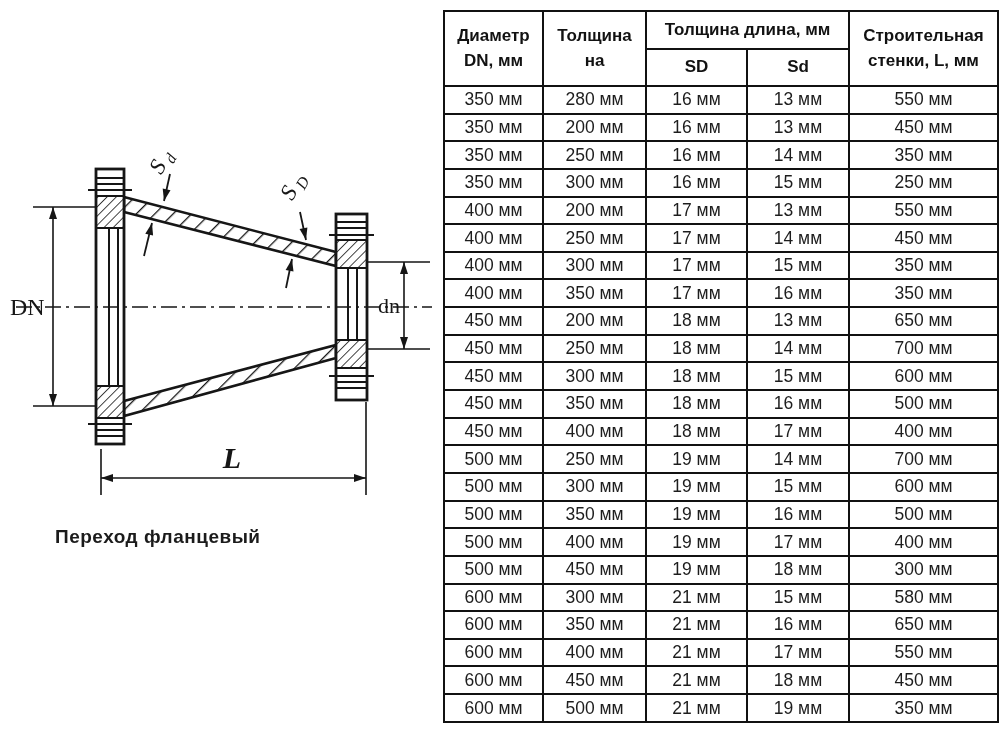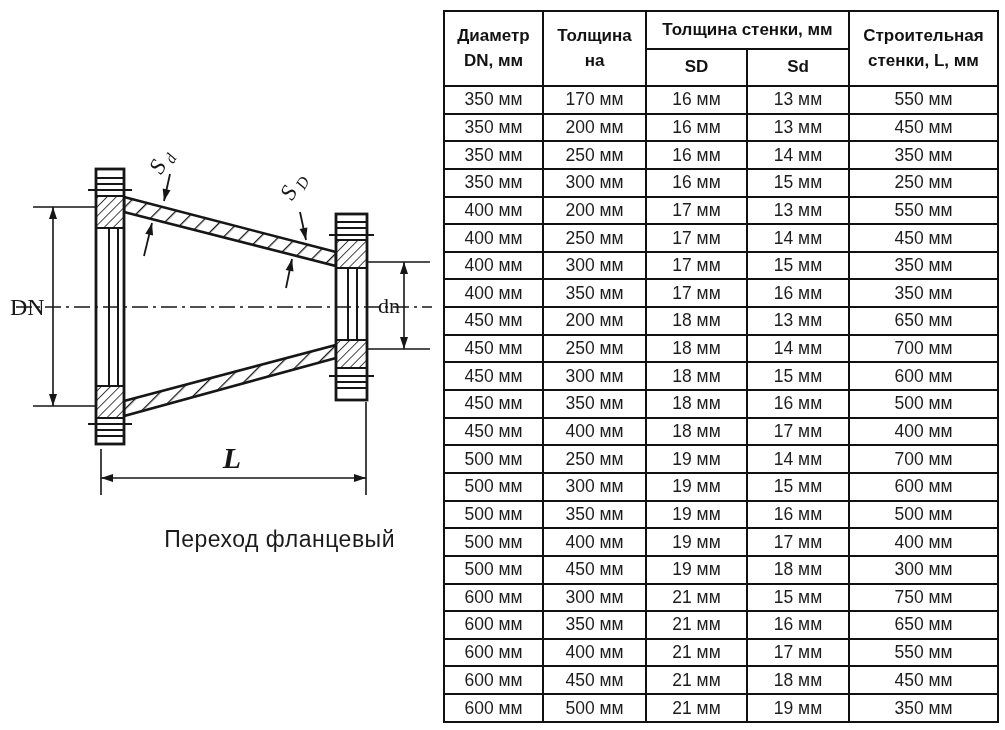--- a/index.html
+++ b/index.html
@@ -1,22 +1,22 @@
 <!DOCTYPE html>
 <html><head>
 <meta charset="utf-8">
 <style>
   html,body{margin:0;padding:0;background:#fff;}
   .stage{position:relative;width:1005px;height:730px;background:#fff;overflow:hidden;
          font-family:"Liberation Sans",sans-serif;color:#1c1c1c;}
   
   .drawing-panel{position:absolute;left:0;top:0;width:443px;height:730px;}
   .drawing-svg{position:absolute;left:0;top:0;}
-  .caption{position:absolute;left:55px;top:526px;width:340px;text-align:right;
-           font-size:23px;font-weight:400;color:#1b1b1b;letter-spacing:.5px;}
+  .caption{position:absolute;left:55px;top:526px;width:340px;text-align:left;
+           font-size:19px;font-weight:700;color:#1b1b1b;letter-spacing:.5px;}
   
   .table-panel{position:absolute;left:443px;top:10px;width:554px;height:509px;}
   table.dim{border-collapse:collapse;table-layout:fixed;width:554px;height:713px;}
   table.dim th,table.dim td{border:2px solid #111;text-align:center;vertical-align:middle;
            padding:0;white-space:nowrap;overflow:hidden;}
   table.dim th{font-size:17px;font-weight:700;line-height:1.45;color:#121212;}
   table.dim td{font-size:17.5px;font-weight:400;color:#1d1d1d;}
   tr.hrow1{height:38px;} tr.hrow2{height:37px;}
 </style>
 </head>
@@ -125,35 +125,35 @@
       <thead>
         <tr class="hrow1">
           <th rowspan="2">
             <span>Диаметр</span><br>
             <span>DN, мм</span>
           </th>
           <th rowspan="2">
             <span>Толщина</span><br>
             <span>на</span>
           </th>
-          <th colspan="2">Толщина стенки, мм</th>
+          <th colspan="2">Толщина длина, мм</th>
           <th rowspan="2">
             <span>Строительная</span><br>
             <span>стенки, L, мм</span>
           </th>
         </tr>
         <tr class="hrow2">
           <th>SD</th>
           <th>Sd</th>
         </tr>
       </thead>
       <tbody>
           <tr>
             <td>350 мм</td>
-            <td>170 мм</td>
+            <td>280 мм</td>
             <td>16 мм</td>
             <td>13 мм</td>
             <td>550 мм</td>
           </tr>
           <tr>
             <td>350 мм</td>
             <td>200 мм</td>
             <td>16 мм</td>
             <td>13 мм</td>
             <td>450 мм</td>
@@ -268,21 +268,21 @@
             <td>450 мм</td>
             <td>19 мм</td>
             <td>18 мм</td>
             <td>300 мм</td>
           </tr>
           <tr>
             <td>600 мм</td>
             <td>300 мм</td>
             <td>21 мм</td>
             <td>15 мм</td>
-            <td>750 мм</td>
+            <td>580 мм</td>
           </tr>
           <tr>
             <td>600 мм</td>
             <td>350 мм</td>
             <td>21 мм</td>
             <td>16 мм</td>
             <td>650 мм</td>
           </tr>
           <tr>
             <td>600 мм</td>

